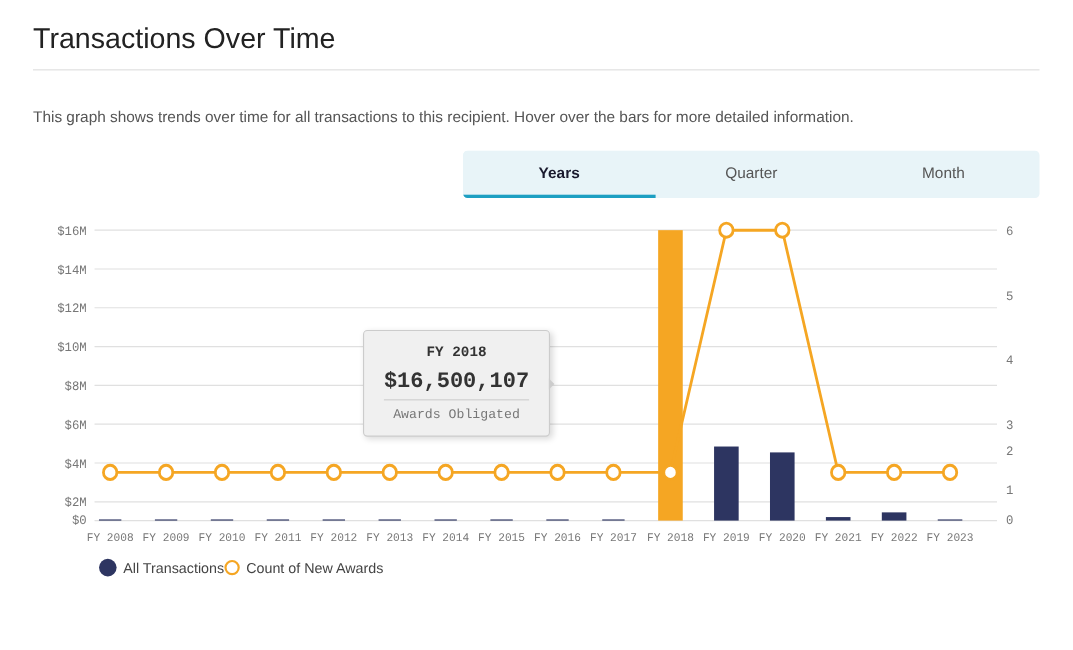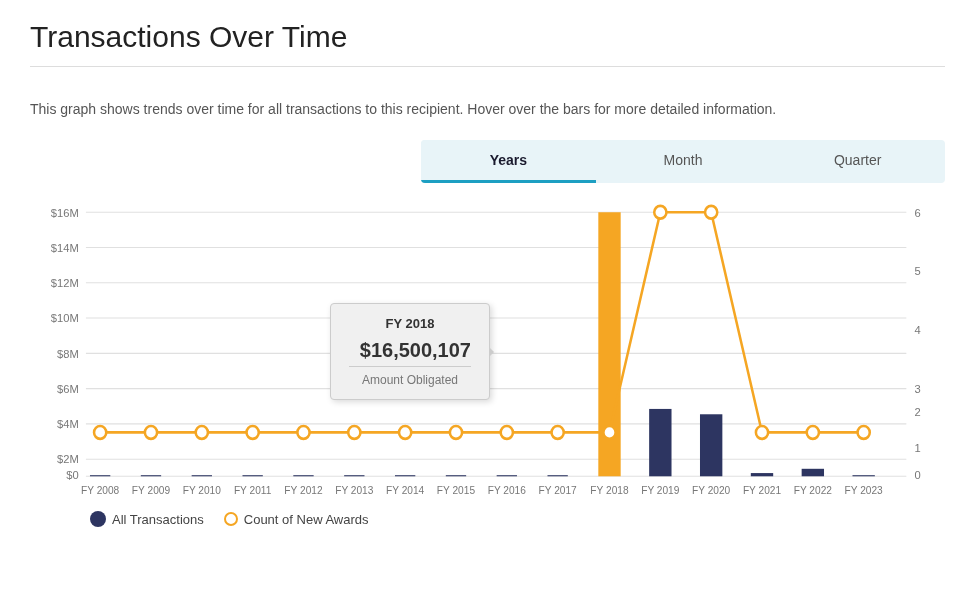--- a/index.html
+++ b/index.html
@@ -8,21 +8,21 @@
       background: #fff;
       color: #333;
       width: 975px;
       min-height: 591px;
       overflow: hidden;
     }
     .container {
       padding: 20px 30px 10px 30px;
     }
     .title {
-      font-size: 30px;
+      font-size: 26px;
       font-weight: 400;
       color: #222;
       margin-bottom: 12px;
     }
     .divider {
       border: none;
       border-top: 1px solid #ddd;
       margin-bottom: 14px;
     }
     .description {
@@ -58,20 +58,21 @@
       color: #1a1a2e;
       font-weight: 600;
       border-bottom: 3px solid #1d9fc2;
       background: #e8f4f8;
     }
     .chart-area {
       position: relative;
       width: 100%;
       height: 310px;
       margin-top: 5px;
+      font-family: Liberation Mono, monospace;
     }
     .chart-svg {
       width: 100%;
       height: 100%;
     }
     .tooltip-box {
       position: absolute;
       left: 300px;
       top: 110px;
       background: #f0f0f0;
@@ -107,21 +108,20 @@
     .tooltip-label {
       font-size: 12px;
       color: #777;
       text-align: center;
       border-top: 1px solid #ccc;
       padding-top: 6px;
     }
     .legend {
       display: flex;
       align-items: center;
-      gap: 20px;
       margin-top: 8px;
       padding-left: 60px;
     }
     .legend-item {
       display: flex;
       align-items: center;
       gap: 6px;
       font-size: 13px;
       color: #444;
     }
@@ -143,22 +143,22 @@
 <body>
 
 <div class="container">
   <h1 class="title">Transactions Over Time</h1>
   <hr class="divider">
   <p class="description">This graph shows trends over time for all transactions to this recipient. Hover over the bars for more detailed information.</p>
 
   <div class="tab-bar-wrap">
     <div class="tab-bar">
       <div class="tab active">Years</div>
+      <div class="tab">Quarter</div>
       <div class="tab">Month</div>
-      <div class="tab">Quarter</div>
     </div>
   </div>
 
   <div class="chart-area">
     <svg class="chart-svg" viewBox="0 0 900 290" preserveAspectRatio="none">
 
       <text x="48" y="22" font-size="11" fill="#777" text-anchor="end">$16M</text>
       <text x="48" y="55" font-size="11" fill="#777" text-anchor="end">$14M</text>
       <text x="48" y="88" font-size="11" fill="#777" text-anchor="end">$12M</text>
       <text x="48" y="121" font-size="11" fill="#777" text-anchor="end">$10M</text>
@@ -252,21 +252,21 @@
       <text x="670" y="282" font-size="10" fill="#777" text-anchor="middle">FY 2020</text>
       <text x="720" y="282" font-size="10" fill="#777" text-anchor="middle">FY 2021</text>
       <text x="770" y="282" font-size="10" fill="#777" text-anchor="middle">FY 2022</text>
       <text x="820" y="282" font-size="10" fill="#777" text-anchor="middle">FY 2023</text>
     </svg>
 
     
     <div class="tooltip-box">
       <div class="tooltip-year">FY 2018</div>
       <div class="tooltip-amount">$16,500,107</div>
-      <div class="tooltip-label">Amount Obligated</div>
+      <div class="tooltip-label">Awards Obligated</div>
     </div>
   </div>
 
   <div class="legend">
     <div class="legend-item">
       <div class="legend-dot-bar"></div>
       <span>All Transactions</span>
     </div>
     <div class="legend-item">
       <div class="legend-dot-circle"></div>

